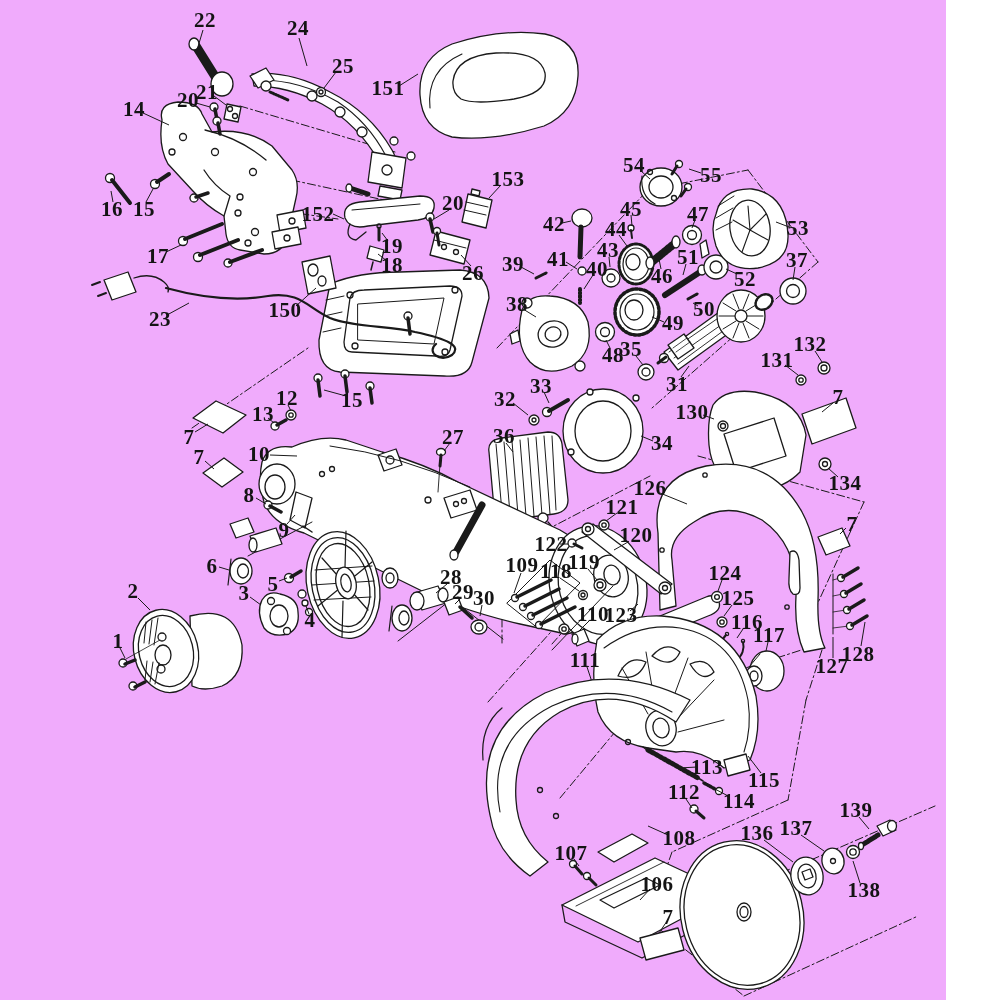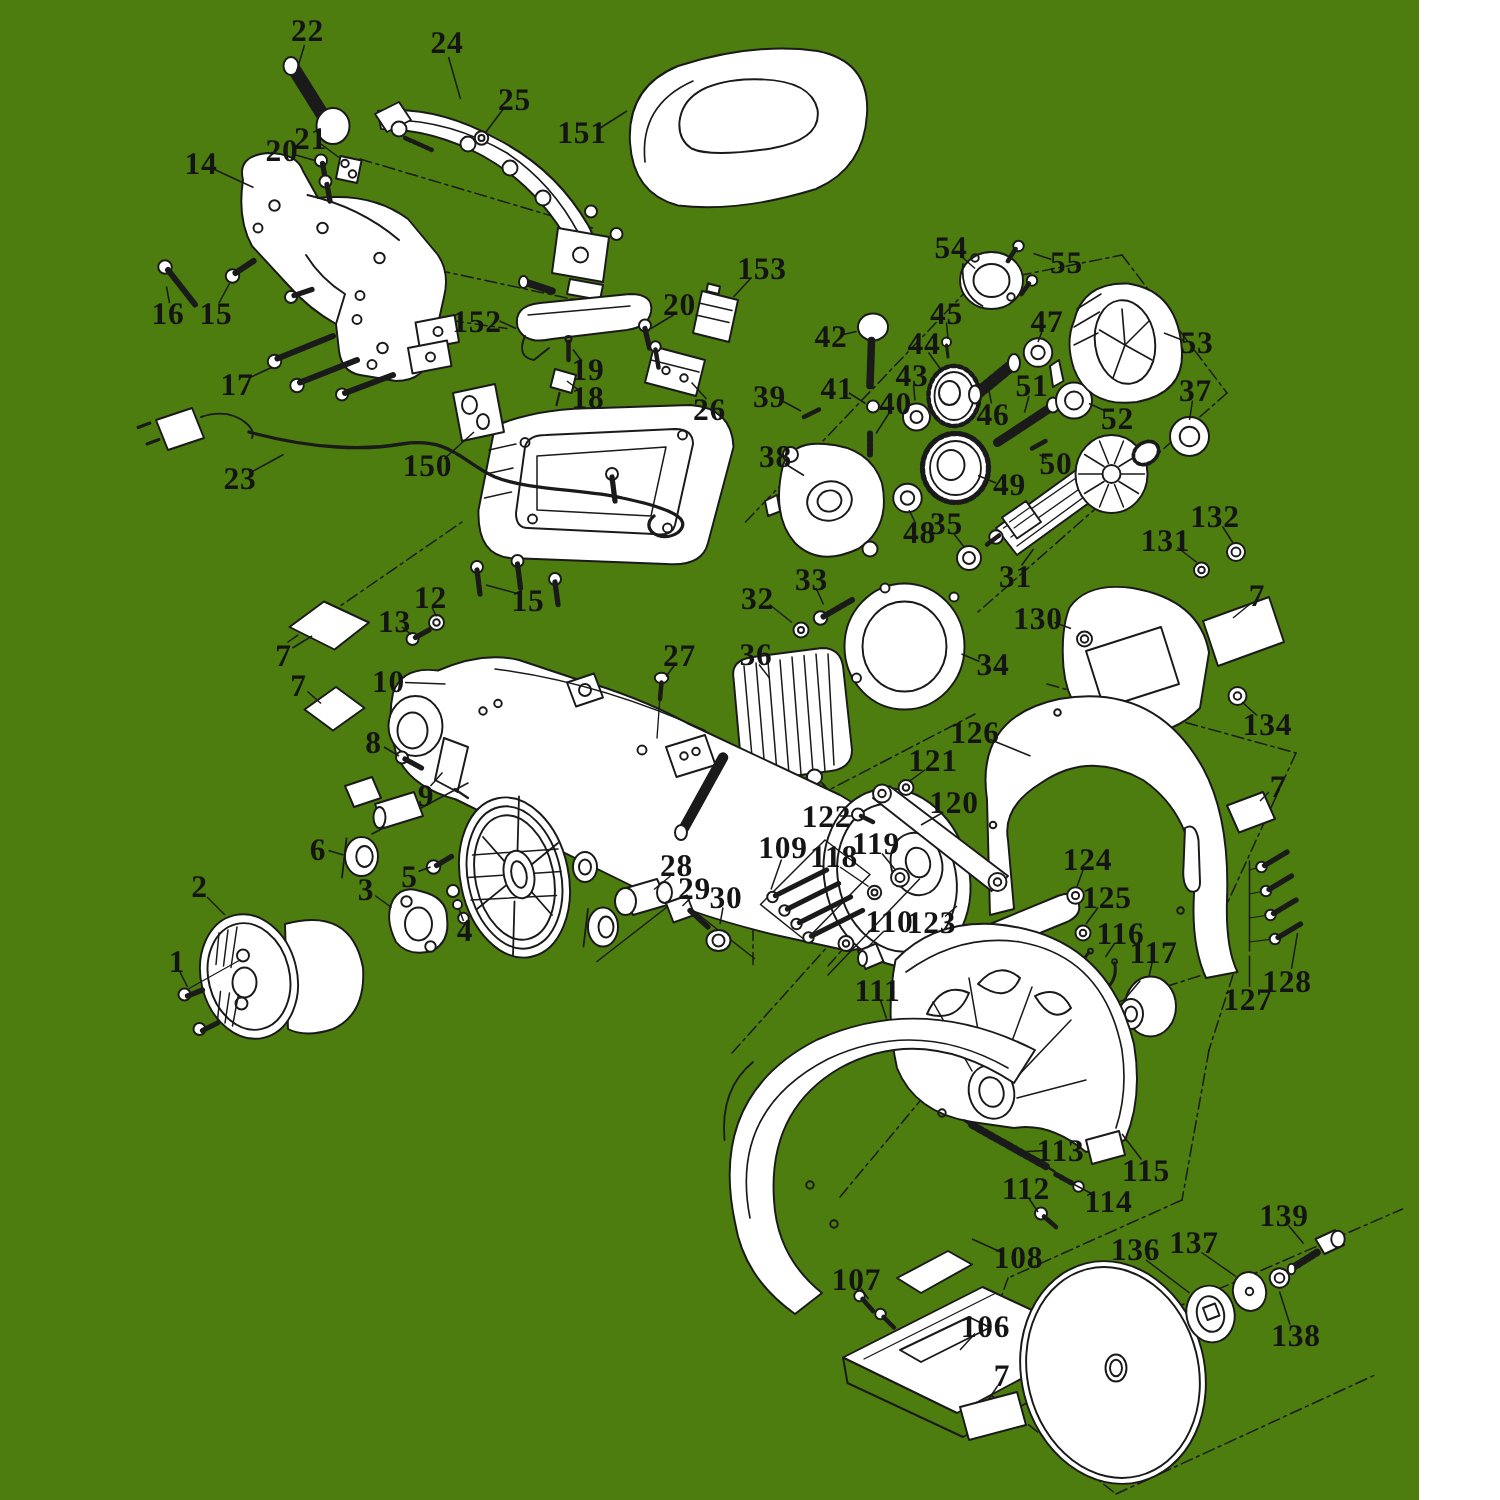--- a/index.html
+++ b/index.html
@@ -1,16 +1,16 @@
 <!DOCTYPE html>
 <html><head>
 <meta charset="utf-8">
 <style>
   html,body{margin:0;padding:0;background:#fff;}
-  .stage{position:relative;width:946px;height:1000px;background:#4d7c0f;overflow:hidden;text-decoration:underline;}
+  .stage{position:relative;width:946px;height:1000px;background:#f0abfc;overflow:hidden;text-decoration:underline;}
   svg{display:block;}
   .plbl{font-family:"Liberation Serif","DejaVu Serif",serif;font-weight:bold;font-size:21px;letter-spacing:.5px;fill:#141414;text-anchor:middle;}
 </style>
 </head>
 <body>
 
 <div class="stage">
   <svg id="diagram" viewBox="0 0 1000 1000" width="1000" height="1000">
       <line x1="245" y1="170" x2="412" y2="206" fill="none" stroke="#1a1a1a" stroke-width="1" stroke-linecap="round" stroke-linejoin="round" stroke-dasharray="8,3,2,3"></line>
       <line x1="240" y1="106" x2="395" y2="152" fill="none" stroke="#1a1a1a" stroke-width="1" stroke-linecap="round" stroke-linejoin="round" stroke-dasharray="8,3,2,3"></line>

